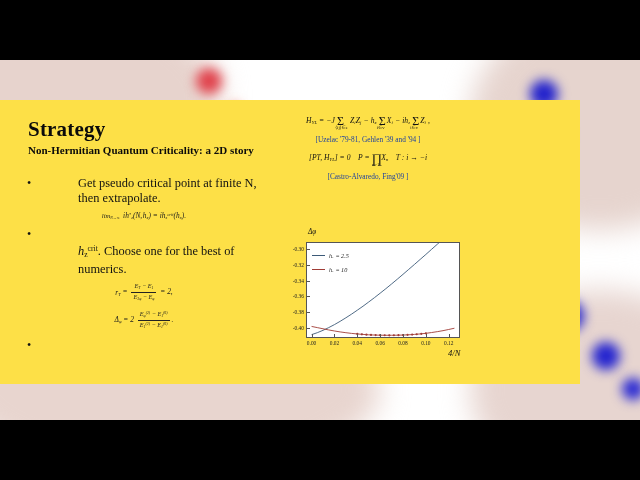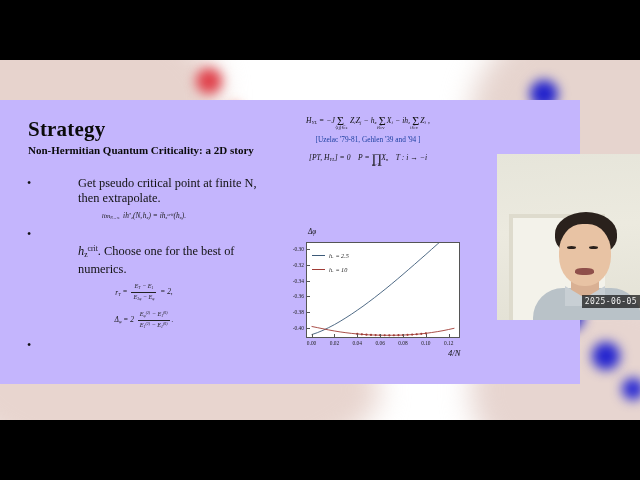--- a/index.html
+++ b/index.html
@@ -53,21 +53,21 @@
     filter: blur(14px);
   }
 
   
   #slide {
     position: absolute;
     left: 0;
     top: 100px;
     width: 580px;
     height: 284px;
-    background: #c4b5fd;
+    background: #fde047;
     z-index: 20;
     overflow: hidden;
   }
 
   .slide-title {
     position: absolute;
     left: 28px;
     top: 17px;
     font-size: 21px;
     font-weight: bold;
@@ -363,20 +363,21 @@
       </div>
 
       <div class="citation">[Uzelac '79-81, Gehlen '39 and '94 ]</div>
 
       <div class="eq-second">
         [PT, <i>H</i><sub>YL</sub>] = 0 &nbsp;&nbsp; P =
         <span class="bigprod">∏</span><span class="sumlim" style="margin-left:-10px;">n=1</span>
         <i>X<sub>n</sub></i> &nbsp;&nbsp; T : <i>i</i> → −<i>i</i>
       </div>
 
+      <div class="citation">[Castro-Alvaredo, Fing'09 ]</div>
     </div>
 
     <div id="chart">
       <div class="ylabel">Δφ</div>
       <div class="plotbox">
         <svg id="plot-svg" width="152" height="94" viewBox="0 0 152 94">
             <path d="M4.57 91.65 L10.29 89.69 L16.00 87.34 L21.71 84.60 L27.43 81.62 L33.14 78.33 L38.86 74.81 L44.57 71.13 L50.29 67.21 L56.00 63.22 L61.71 58.99 L67.43 54.68 L73.14 50.21 L78.86 45.67 L84.57 40.97 L90.29 36.19 L96.00 31.33 L101.71 26.40 L107.43 21.46 L113.14 16.45 L118.86 11.44 L124.57 6.34 L130.29 1.25 L136.00 -3.84 L141.71 -8.93 L147.43 -13.71" fill="none" stroke="#3c5a78" stroke-width="0.9"></path>
             <path d="M4.57 83.43 L10.29 84.60 L16.00 85.78 L21.71 86.95 L27.43 87.97 L33.14 88.91 L38.86 89.69 L44.57 90.40 L50.29 90.95 L56.00 91.42 L61.71 91.81 L67.43 92.04 L73.14 92.20 L78.86 92.28 L84.57 92.28 L90.29 92.20 L96.00 92.04 L101.71 91.81 L107.43 91.42 L113.14 90.95 L118.86 90.32 L124.57 89.54 L130.29 88.67 L136.00 87.66 L141.71 86.48 L147.43 85.23" fill="none" stroke="#a03c36" stroke-width="0.9"></path>
             <circle cx="50.29" cy="90.95" r="1.1" fill="#a03c36"></circle>
             <circle cx="54.86" cy="91.32" r="1.1" fill="#a03c36"></circle>
@@ -430,30 +431,17 @@
           </div>
           <div class="legend-row">
             <div class="legend-swatch" style="background: rgb(160, 60, 54);"></div>
             <div class="legend-label">hₓ = 10</div>
           </div>
         </div>
     </div>
 
   </div>
 
-  <div id="webcam">
-    <div class="wc-wall"></div>
-    <div class="wc-doorframe"></div>
-    <div class="wc-shirt"></div>
-    <div class="wc-neck"></div>
-    <div class="wc-collar"></div>
-    <div class="wc-hair"></div>
-    <div class="wc-face"></div>
-    <div class="wc-eye l"></div>
-    <div class="wc-eye r"></div>
-    <div class="wc-mouth"></div>
-    <div id="timestamp">2025-06-05</div>
-  </div>
 
   <div class="letterbox top"></div>
   <div class="letterbox bottom"></div>
 
 </div>
 
 </body></html>

